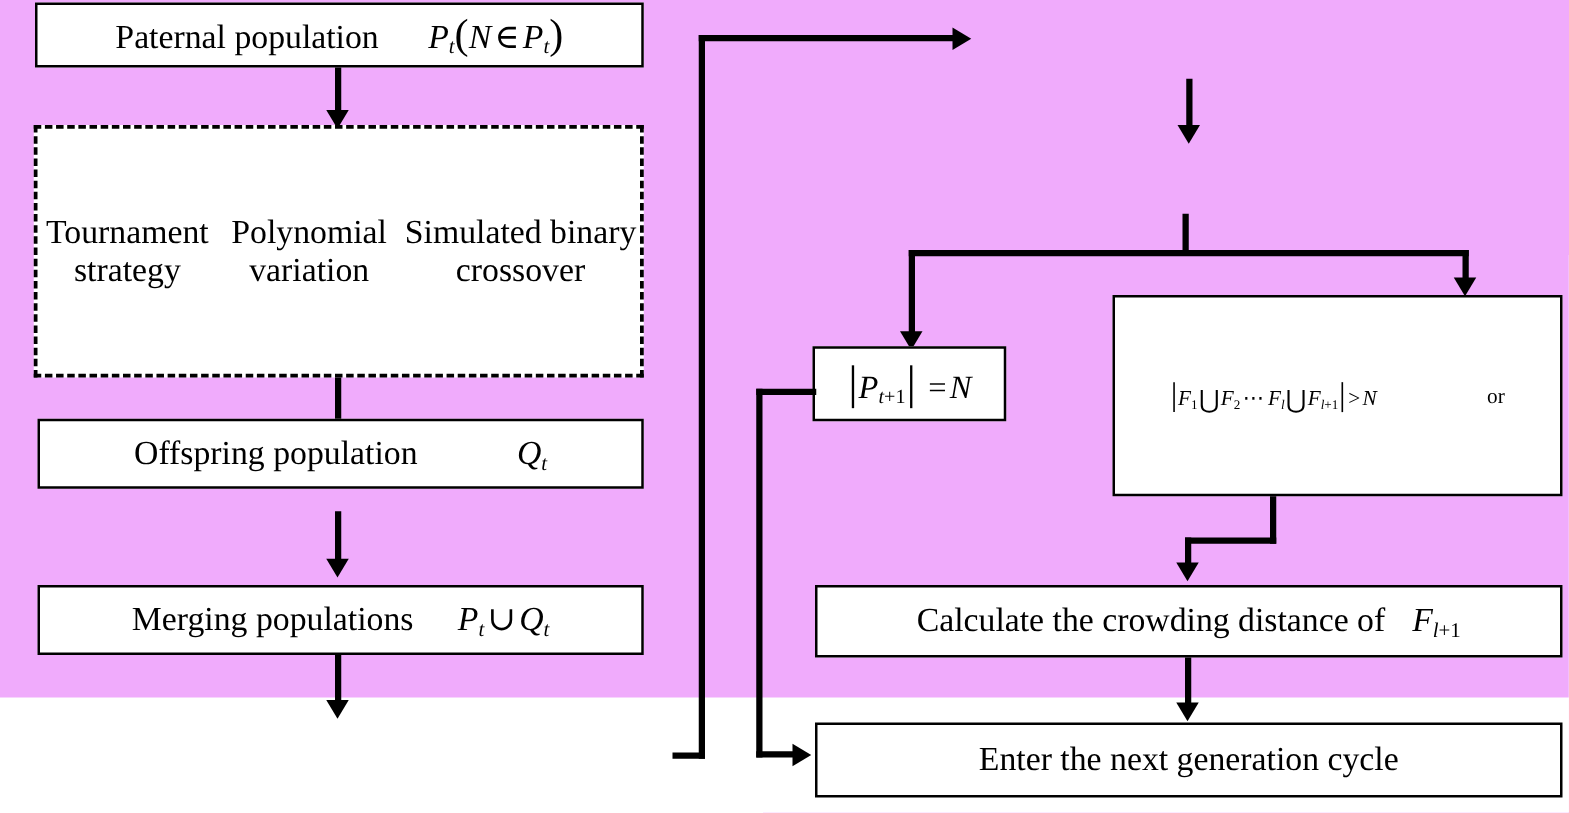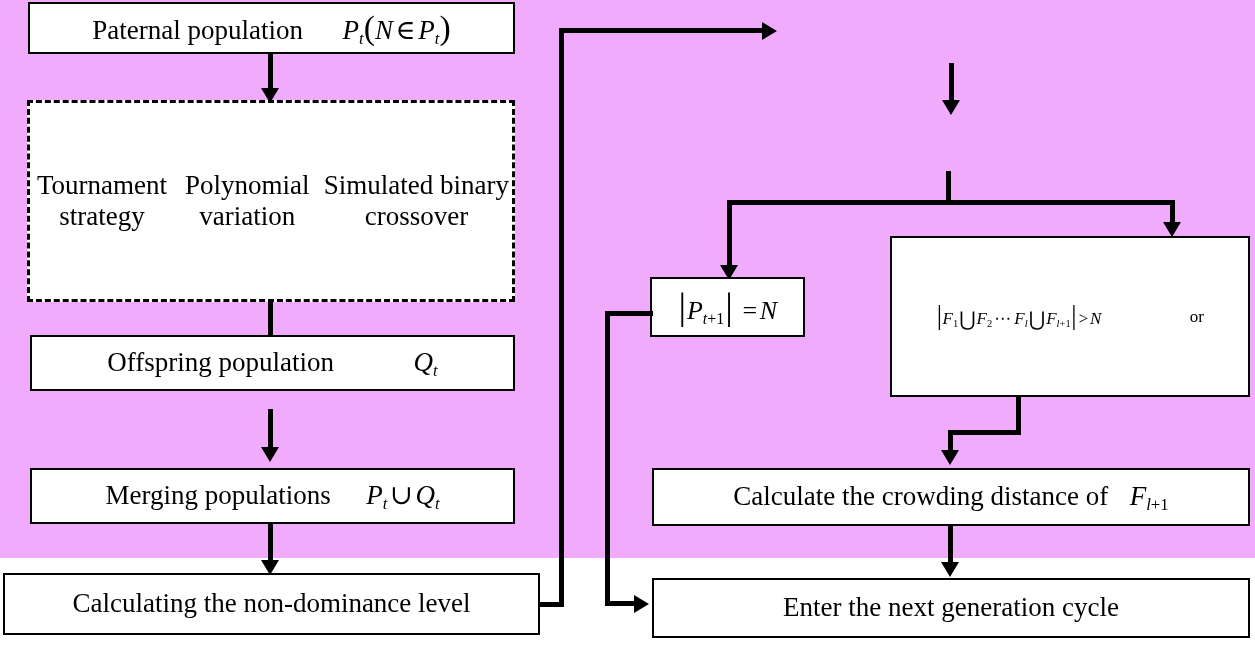--- a/index.html
+++ b/index.html
@@ -81,23 +81,20 @@
     <span class="lbl">
       <span>Merging populations</span>
       <span style="display:inline-block;width:22px"></span>
       <span class="mi">P<sub>t</sub></span><span class="op">∪</span><span class="mi">Q<sub>t</sub></span>
     </span>
   </div>
 
   <div class="ln vl" style="left:268px;top:524px;width:5px;height:44px;"></div>
   <div class="arrow-d" style="left:261px;top:560px;"></div>
 
-  <div class="box t1" style="left:3px;top:573px;width:537px;height:62px;">
-    <span class="lbl">Calculating the non-dominance level</span>
-  </div>
 
   <div class="ln hl" style="left:538px;top:602px;width:26px;height:5px;"></div>
   <div class="ln vl" style="left:559px;top:28px;width:5px;height:579px;"></div>
   <div class="ln hl" style="left:559px;top:28px;width:211px;height:5px;"></div>
   <div class="arrow-r" style="left:762px;top:22px;"></div>
 
 
   <div class="ln vl" style="left:949px;top:63px;width:5px;height:44px;"></div>
   <div class="arrow-d" style="left:942px;top:100px;"></div>
 

